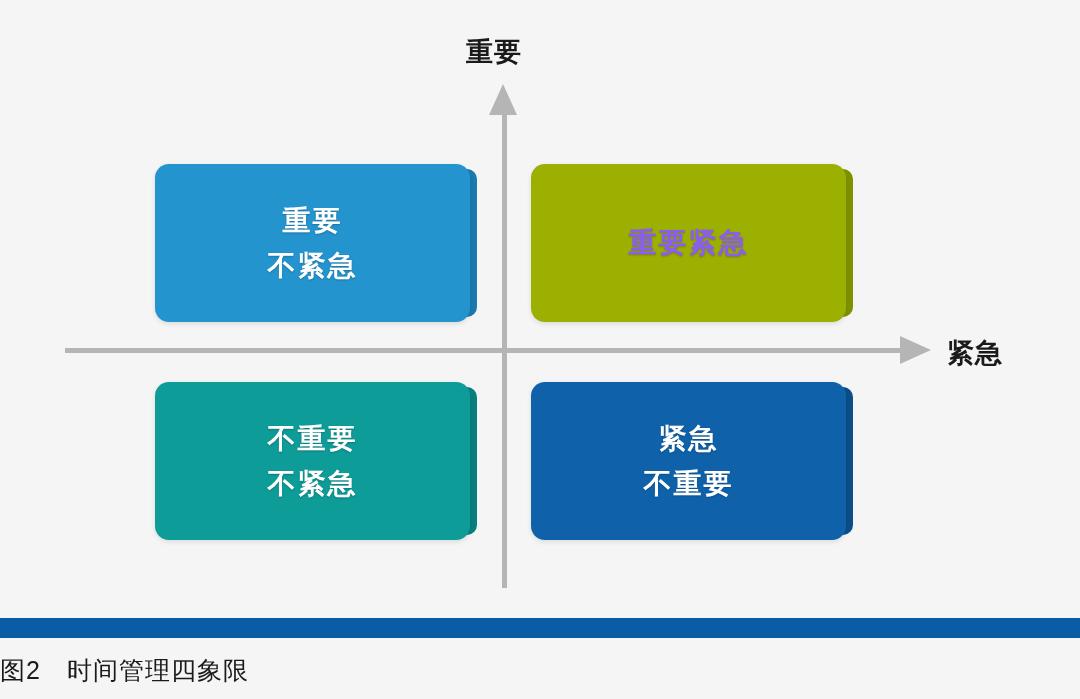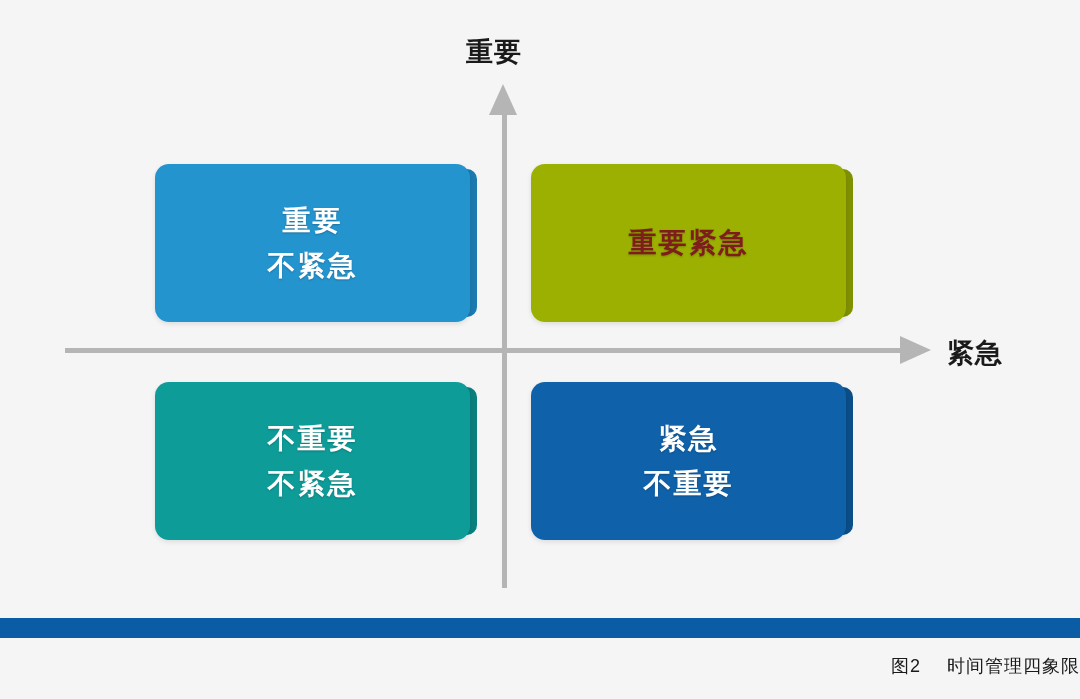--- a/index.html
+++ b/index.html
@@ -128,22 +128,22 @@
     left: 0;
     top: 618px;
     width: 1080px;
     height: 20px;
   }
   #figure-caption {
     position: absolute;
     left: 0;
     top: 654px;
     width: 1080px;
-    text-align: right;
-    font-size: 18px;
+    text-align: left;
+    font-size: 25px;
     color: #1a1a1a;
     letter-spacing: 1px;
   }
   #figure-caption .cap-num { margin-right: 26px; }
 </style>
 </head>
 <body style="background: rgb(245, 245, 245);">
 
 <div id="canvas">
 
@@ -160,21 +160,21 @@
     <div class="face" style="background: rgb(36, 148, 206);"></div>
     <div class="labels" style="color: rgb(255, 255, 255);">
       <div>重要</div>
       <div>不紧急</div>
     </div>
   </div>
 
   <div class="quadrant" id="quadrant-top-right">
     <div class="bevel" style="background: rgb(127, 145, 0);"></div>
     <div class="face" style="background: rgb(155, 176, 0);"></div>
-    <div class="labels" style="color: #7f1d1d;">
+    <div class="labels" style="color: #8b5cf6;">
       <div>重要紧急</div>
     </div>
   </div>
 
   <div class="quadrant" id="quadrant-bottom-left">
     <div class="bevel" style="background: rgb(10, 128, 126);"></div>
     <div class="face" style="background: rgb(14, 156, 153);"></div>
     <div class="labels" style="color: rgb(255, 255, 255);">
       <div>不重要</div>
       <div>不紧急</div>

